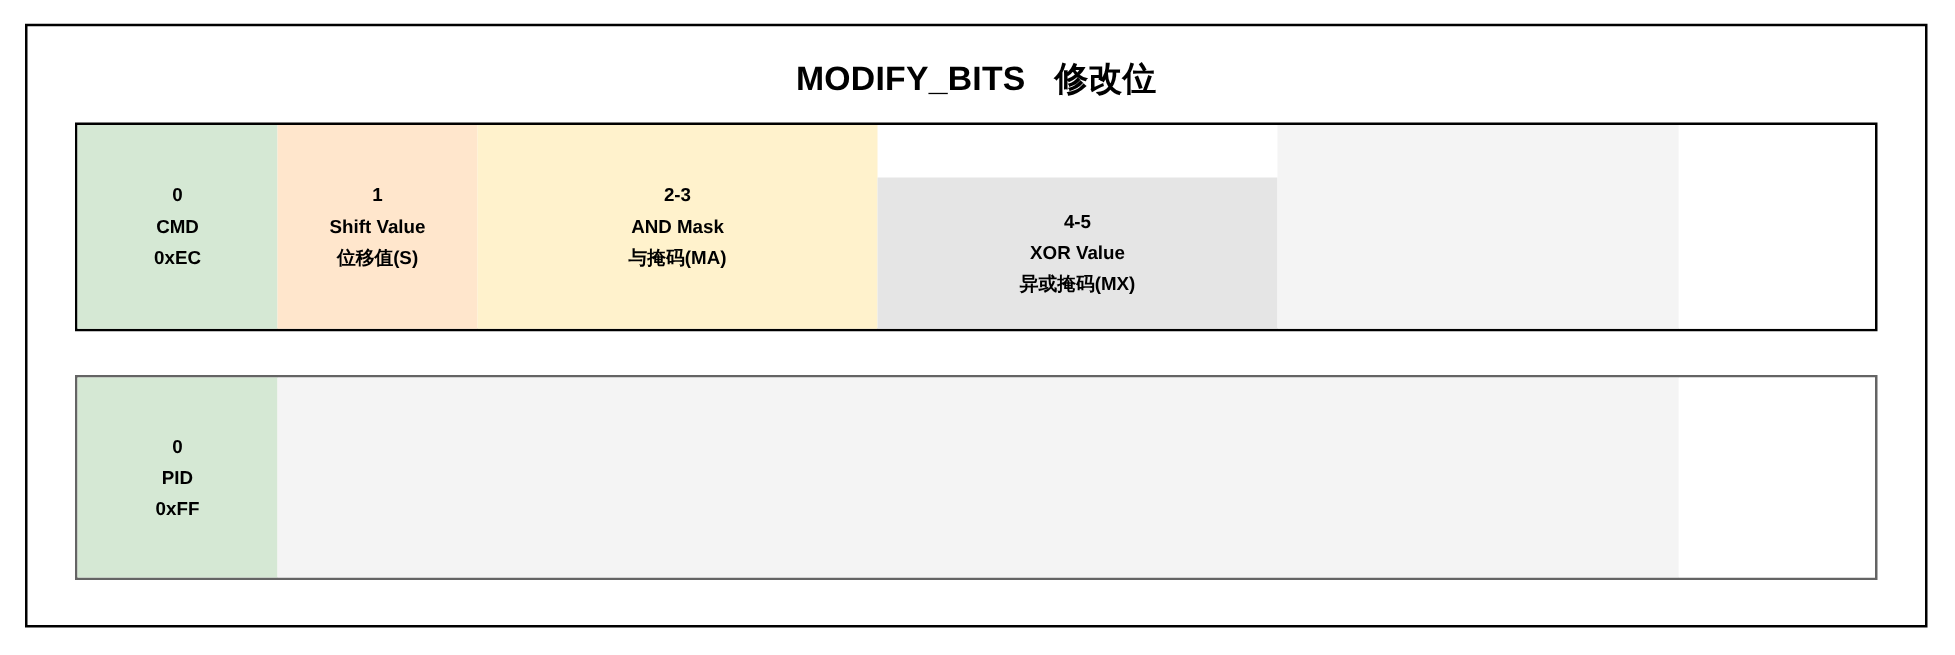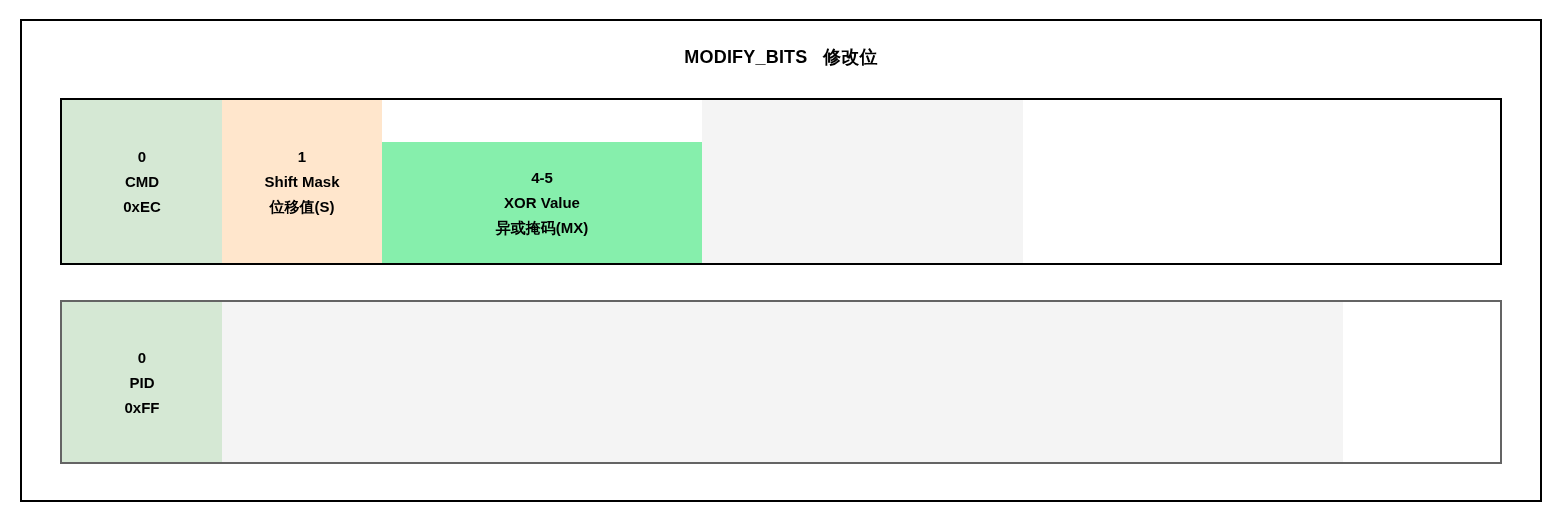--- a/index.html
+++ b/index.html
@@ -34,21 +34,21 @@
     background: #ffffff;
   }
 
   
   .title {
     position: absolute;
     left: 0;
     top: 24px;
     width: 1518px;
     text-align: center;
-    font-size: 18px;
+    font-size: 27px;
     font-weight: bold;
     letter-spacing: 0.2px;
     color: #000000;
     white-space: pre;
   }
 
   
   .packet-row {
     position: absolute;
     left: 38px;
@@ -103,26 +103,31 @@
     <div class="packet-row row-top">
 
       <div class="cell" style="width:160px;background:#d5e8d4;">
         <span class="line">0</span>
         <span class="line">CMD</span>
         <span class="line">0xEC</span>
       </div>
 
       <div class="cell" style="width:160px;background:#ffe6cc;">
         <span class="line">1</span>
-        <span class="line">Shift Mask</span>
+        <span class="line">Shift Value</span>
         <span class="line">位移值(S)</span>
       </div>
 
+      <div class="cell" style="width:320px;background:#fff2cc;">
+        <span class="line">2-3</span>
+        <span class="line">AND Mask</span>
+        <span class="line">与掩码(MA)</span>
+      </div>
 
-      <div class="cell" style="width:320px;background:#86efac;margin-top:42px;">
+      <div class="cell" style="width:320px;background:#e5e5e5;margin-top:42px;">
         <span class="line">4-5</span>
         <span class="line">XOR Value</span>
         <span class="line">异或掩码(MX)</span>
       </div>
 
       <div class="cell filler" style="width:321px;background:#f4f4f4;"></div>
 
       <div class="cell filler" style="width:157px;background:#ffffff;"></div>
     </div>
 

